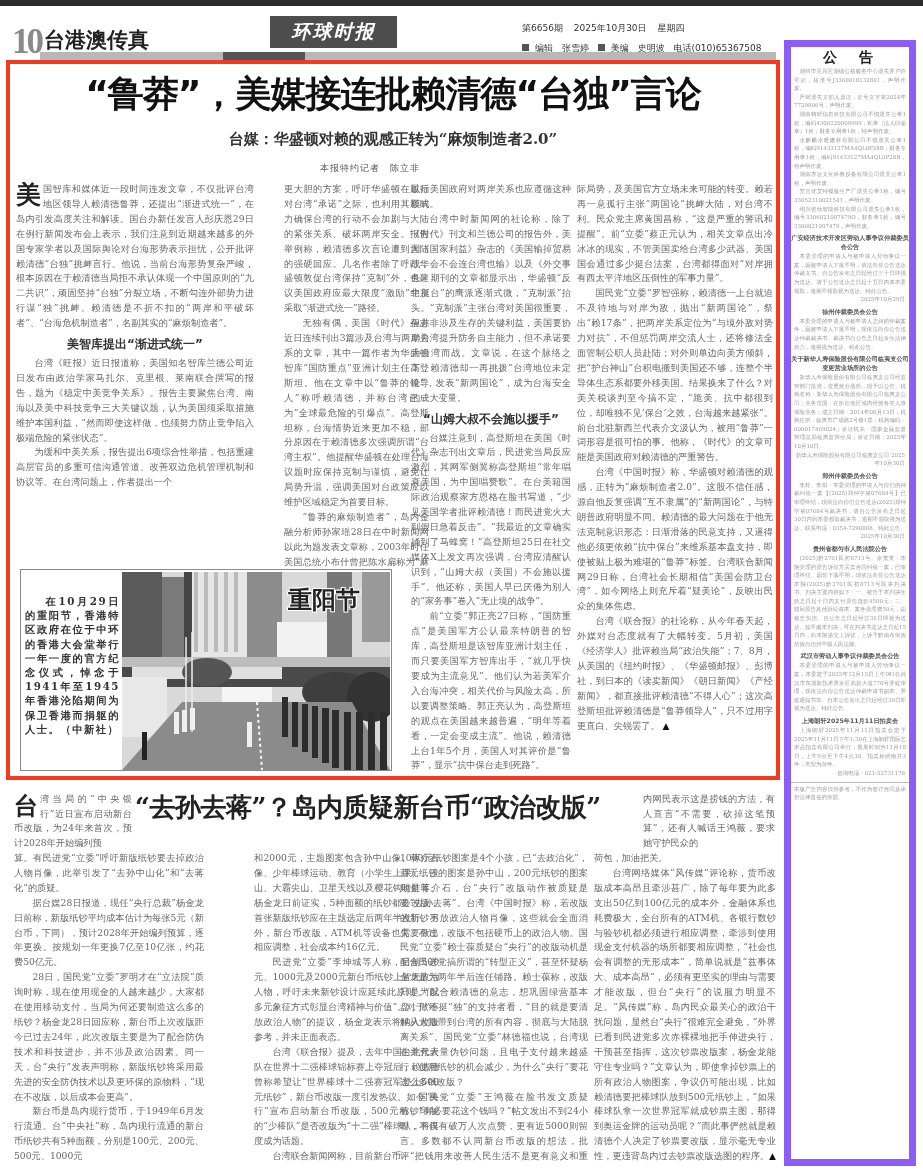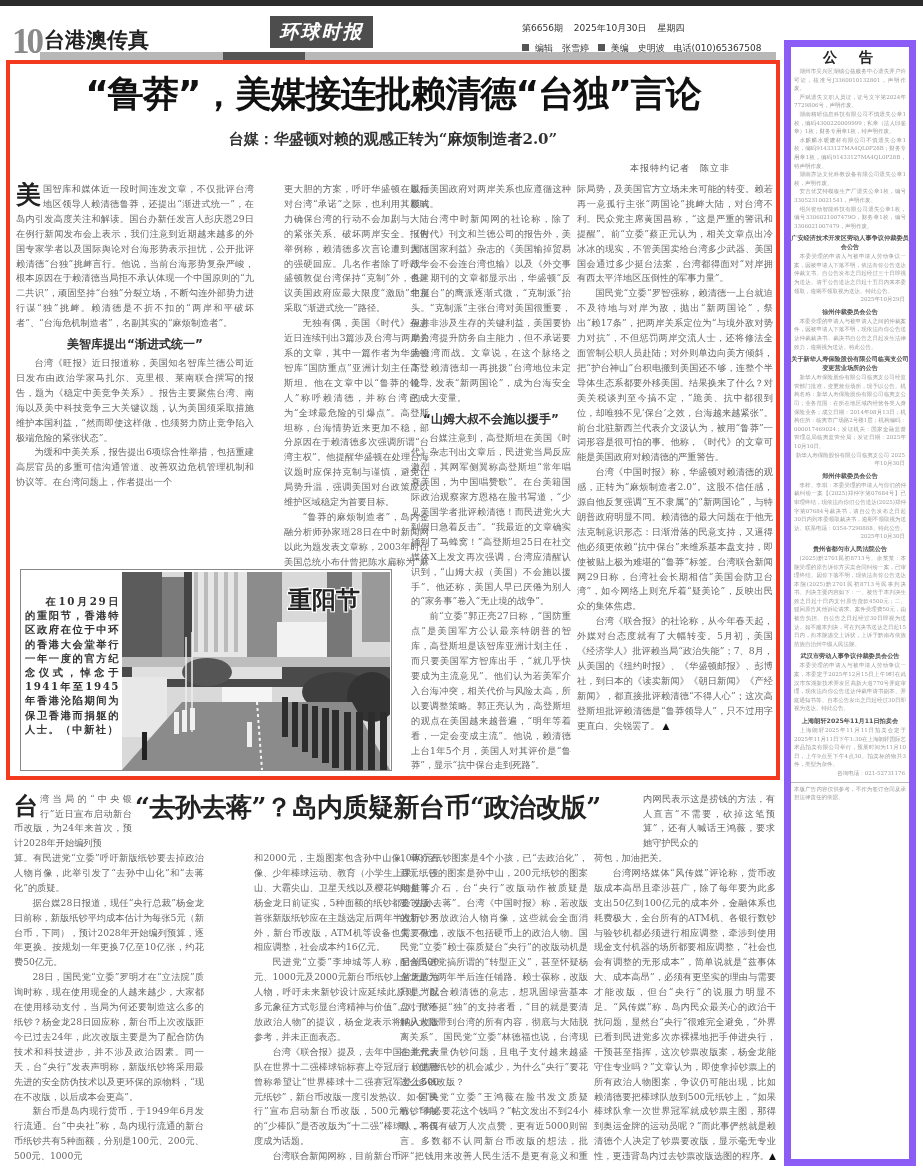--- a/index.html
+++ b/index.html
@@ -17,21 +17,21 @@
   .issue-line { position: absolute; left: 522px; top: 16px; font-size: 9px; color: #333; font-family: "DejaVu Sans", sans-serif; white-space: nowrap; }
   .issue-line span { margin-right: 8px; }
   .staff-line { position: absolute; left: 522px; top: 36px; font-size: 9px; color: #333; font-family: "DejaVu Sans", sans-serif; white-space: nowrap; }
   .staff-line span { margin-right: 6px; }
   .sq { display: inline-block; width: 7px; height: 7px; background: #555; margin-right: 2px; vertical-align: 0; }
 
   
   .main-frame { position: absolute; left: 6px; top: 60px; width: 774px; height: 720px; border: 4px solid #f33a1f; background: #fff; }
   .headline { position: absolute; left: 0; top: 6px; width: 766px; text-align: center; font-family: "DejaVu Sans", sans-serif; font-weight: bold; font-size: 36px; color: #111; letter-spacing: -1px; }
   .subhead { position: absolute; left: 0; top: 66px; width: 766px; text-align: center; font-size: 15px; font-weight: bold; color: #333; }
-  .byline { position: absolute; left: 0; top: 98px; width: 720px; text-align: right; font-size: 9px; color: #555; letter-spacing: 1px; }
+  .byline { position: absolute; left: 0; top: 98px; width: 720px; text-align: center; font-size: 9px; color: #555; letter-spacing: 1px; }
   .col { position: absolute; font-size: 9.2px; line-height: 14.9px; color: #666; text-align: justify; overflow: hidden; }
   .col p { text-indent: 2em; }
   .col p.noindent { text-indent: 0; }
   .dropcap { float: left; font-size: 25px; line-height: 26px; font-weight: bold; color: #222; margin-right: 2px; font-family: "DejaVu Sans", sans-serif; }
   .subtitle { font-family: "DejaVu Sans", sans-serif; font-weight: bold; font-size: 12px; color: #333; text-align: center; margin: 6px 0 4px 0; text-indent: 0 !important; }
   .endmark { color: #111; font-size: 9px; }
 
   
   .photo-box { position: absolute; left: 10px; top: 505px; width: 372px; height: 202px; border: 1px solid #888; background: #fff; }
   .caption { position: absolute; left: 4px; top: 4px; width: 95px; font-size: 10.3px; line-height: 14.2px; color: #333; font-weight: bold; text-align: justify; letter-spacing: 1.5px; margin-top: 20px; }
@@ -56,21 +56,21 @@
 </head>
 <body>
 
 <div class="topbar"></div>
 
 <div class="masthead">
   <div class="page-num">10</div>
   <div class="section-name">台港澳传真</div>
   <div class="section-bar"></div>
   <div class="logo-box-tail"></div>
-  <div class="logo-box" style="left:270px;width:103px;">环球时报</div>
+  <div class="logo-box" style="left:270px;width:127px;">环球时报</div>
   <div class="issue-line">
     <span>第6656期</span>
     <span>2025年10月30日</span>
     <span>星期四</span>
   </div>
   <div class="staff-line">
     <span class="sq"></span><span>编辑</span>
     <span>张雪婷</span>
     <span class="sq"></span><span>美编</span>
     <span>史明波</span>

